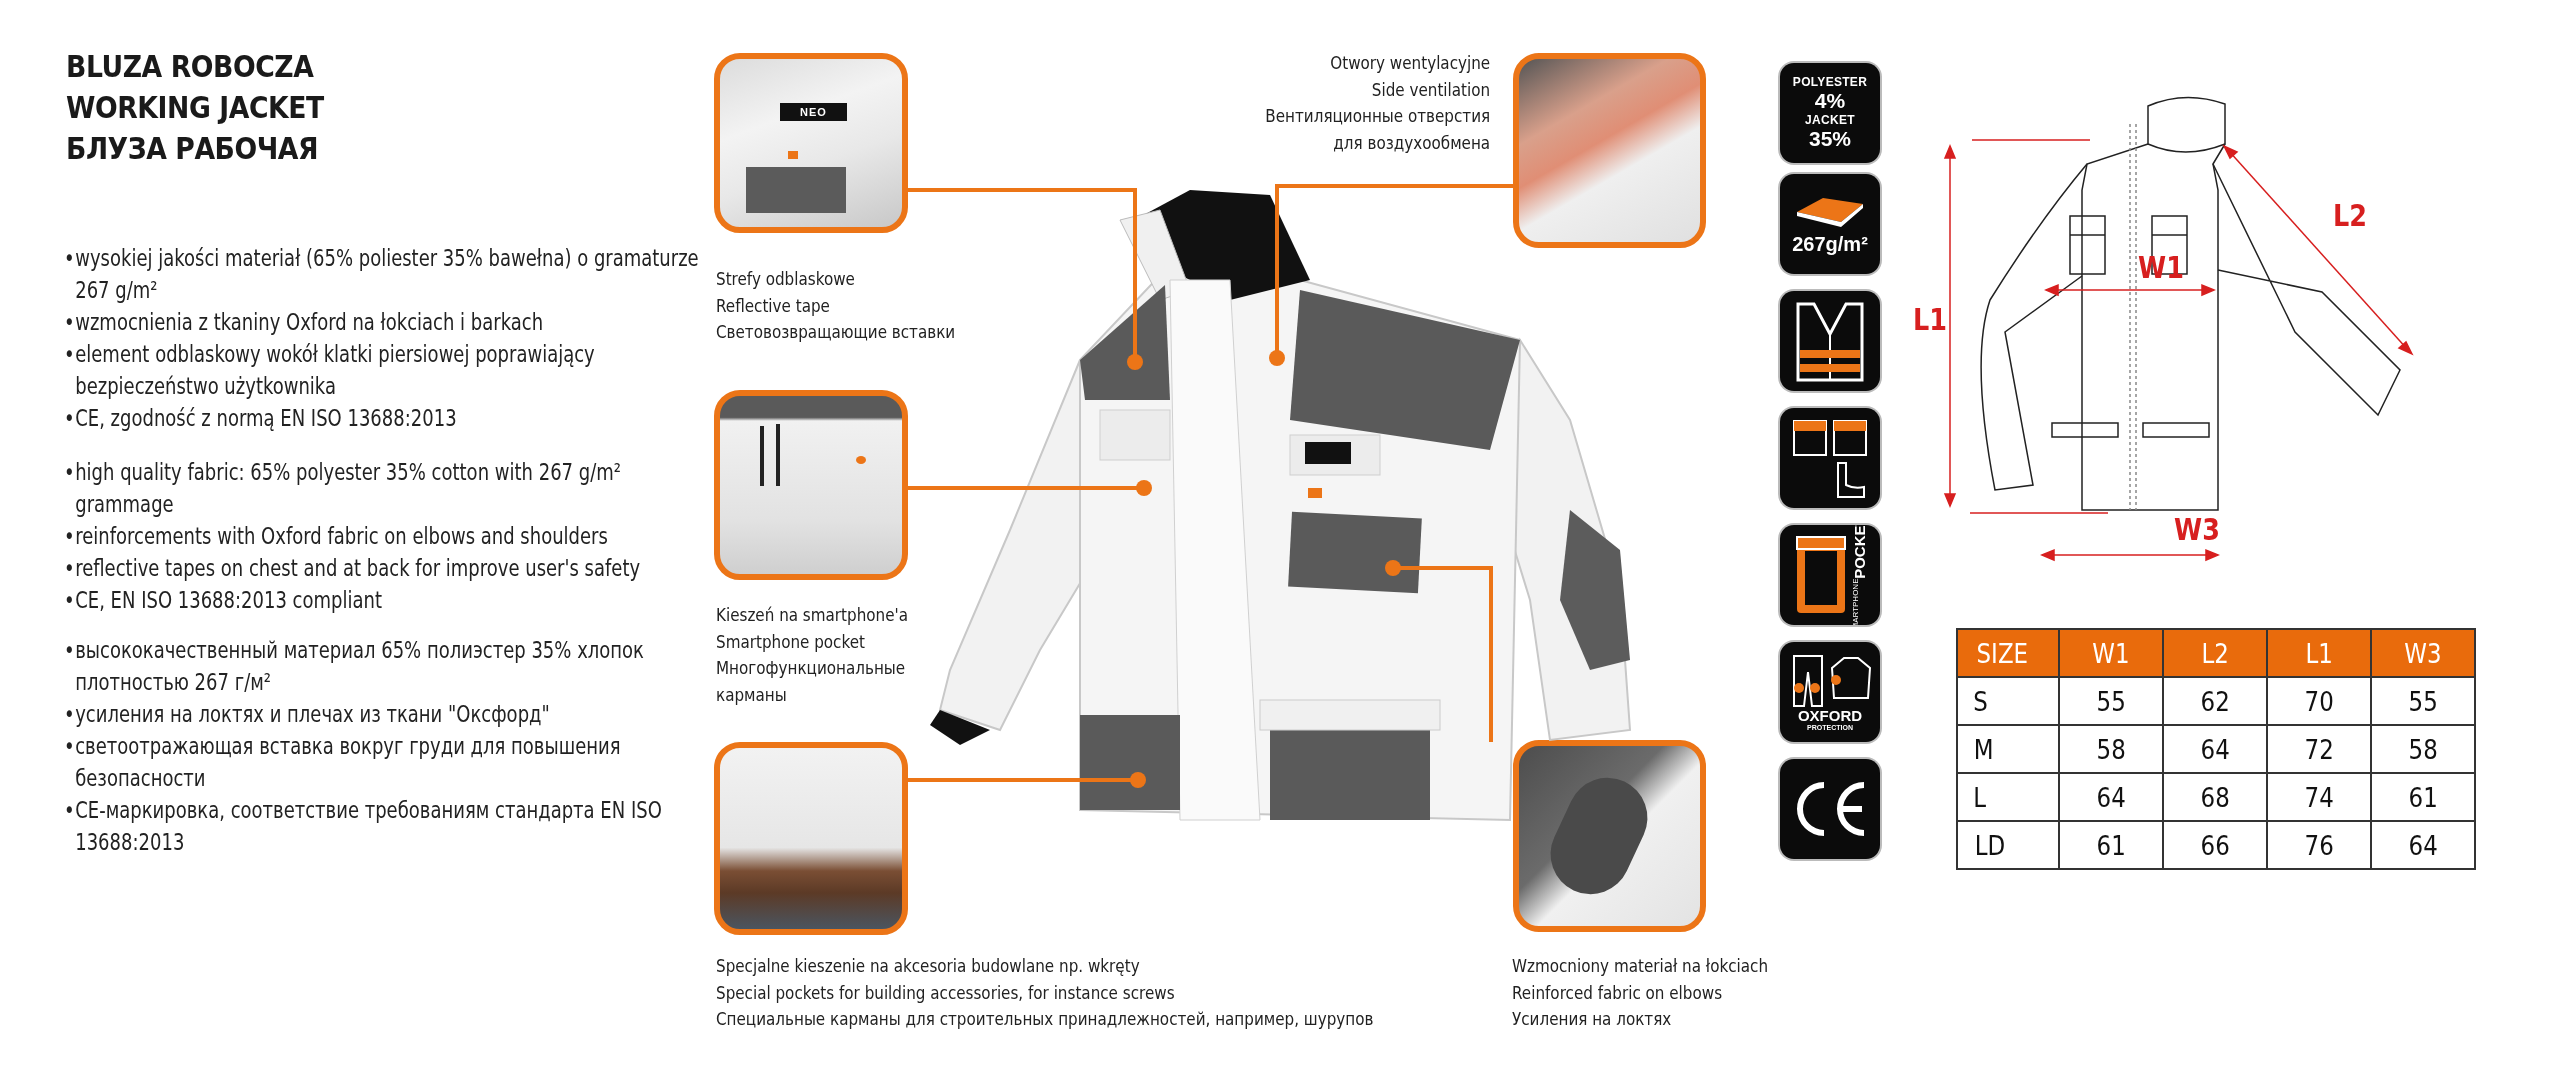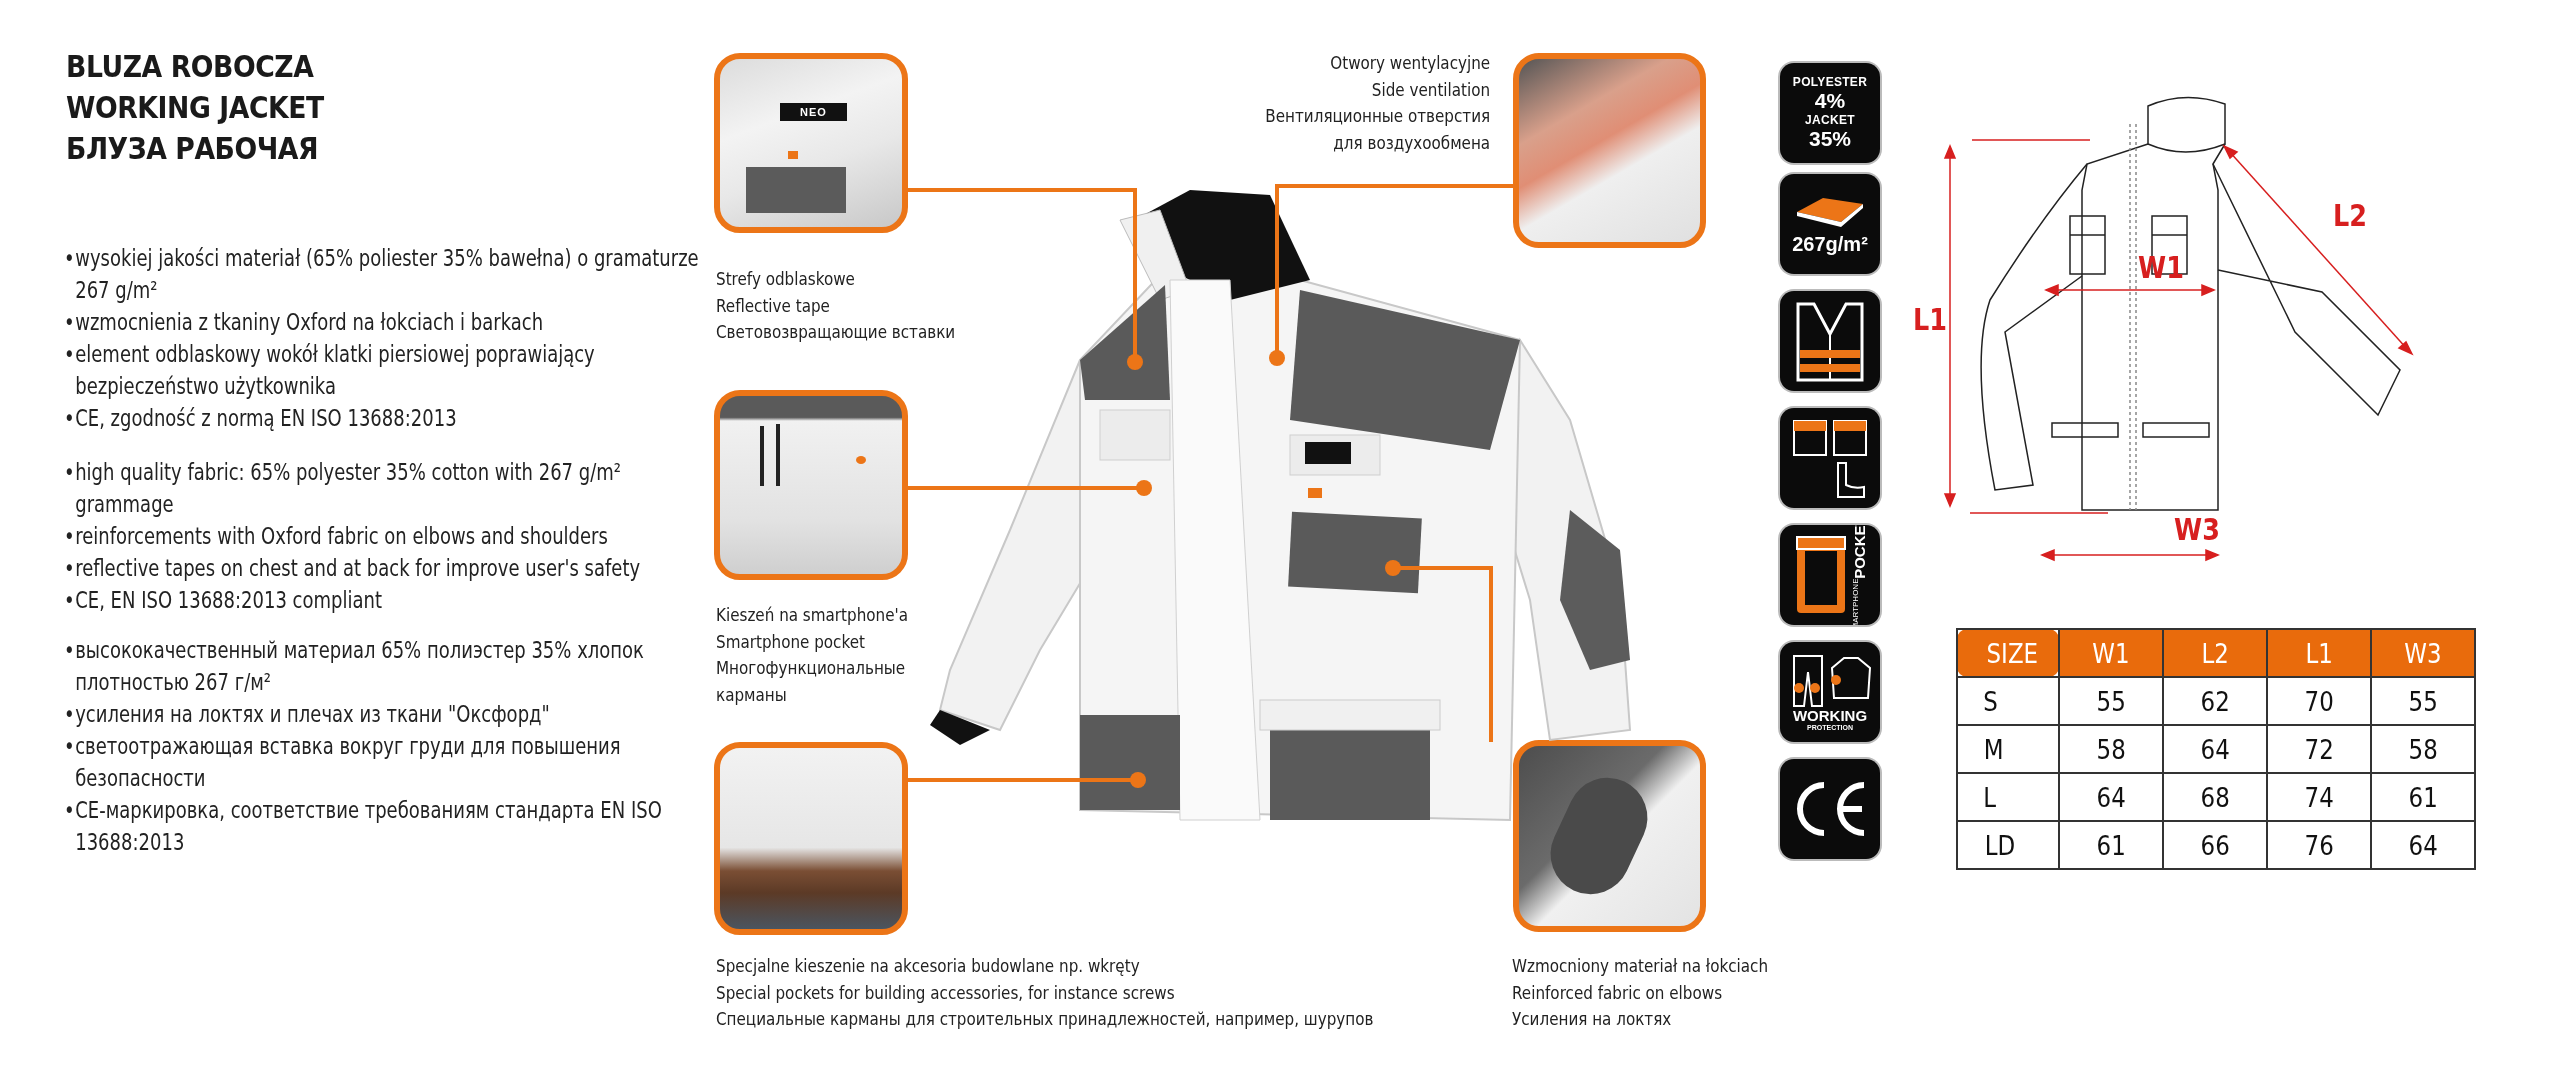--- a/index.html
+++ b/index.html
@@ -39,21 +39,21 @@
   .icon .small{font-size:12px;font-weight:bold;letter-spacing:0.3px;line-height:14px;}
   .icon .big{font-size:21px;font-weight:bold;line-height:24px;}
   
   .diagram{left:1900px;top:80px;width:660px;height:500px;}
   .diag-label{position:absolute;color:#d71f1f;font-family:"DejaVu Sans",sans-serif;font-weight:bold;font-size:30px;transform:scaleX(0.85);}
   
   .sizes{position:absolute;left:1956px;top:628px;border-collapse:collapse;font-family:"DejaVu Sans",sans-serif;font-size:27px;}
   .sizes th,.sizes td{border:2px solid #333;height:46px;padding:0;}
   .sizes th{background:#e96b0c;color:#fff;font-weight:normal;}
   .sizes td{text-align:center;color:#111;}
-  .sizes .c0{width:102px;text-align:left;padding-left:24px;box-sizing:border-box;border-radius:10px;}
+  .sizes .c0{width:102px;text-align:left;padding-left:14px;box-sizing:border-box;}
   .sizes .cn{width:102px;}
   .sizes th span,.sizes td span{display:inline-block;transform:scaleX(0.85);}
 </style>
 </head>
 <body>
 
 <div class="abs title">
   <div>BLUZA ROBOCZA</div>
   <div>WORKING JACKET</div>
   <div>БЛУЗА РАБОЧАЯ</div>
@@ -221,21 +221,21 @@
 </div>
 
 <div class="icon" style="top:642px;">
   <svg width="84" height="56" viewBox="0 0 84 56">
     <path d="M6 4 L34 4 L34 54 L24 54 L20 20 L16 54 L6 54 Z" fill="none" stroke="#fff" stroke-width="2"></path>
     <circle cx="11" cy="36" r="5" fill="#ec7517"></circle>
     <circle cx="27" cy="36" r="5" fill="#ec7517"></circle>
     <path d="M44 16 L56 6 L70 6 L82 16 L80 46 L46 46 Z" fill="none" stroke="#fff" stroke-width="2"></path>
     <circle cx="48" cy="28" r="5" fill="#ec7517"></circle>
   </svg>
-  <div style="font-size:15px;font-weight:bold;line-height:15px;">WORKING</div>
+  <div style="font-size:15px;font-weight:bold;line-height:15px;">OXFORD</div>
   <div style="font-size:7px;font-weight:bold;line-height:9px;">PROTECTION</div>
 </div>
 
 <div class="icon" style="top:759px;">
   <svg width="80" height="60" viewBox="0 0 80 60">
     <path d="M34 6 A24 24 0 1 0 34 54" fill="none" stroke="#fff" stroke-width="6"></path>
     <path d="M74 6 A24 24 0 1 0 74 54" fill="none" stroke="#fff" stroke-width="6"></path>
     <line x1="52" y1="30" x2="72" y2="30" stroke="#fff" stroke-width="6"></line>
   </svg>
 </div>

